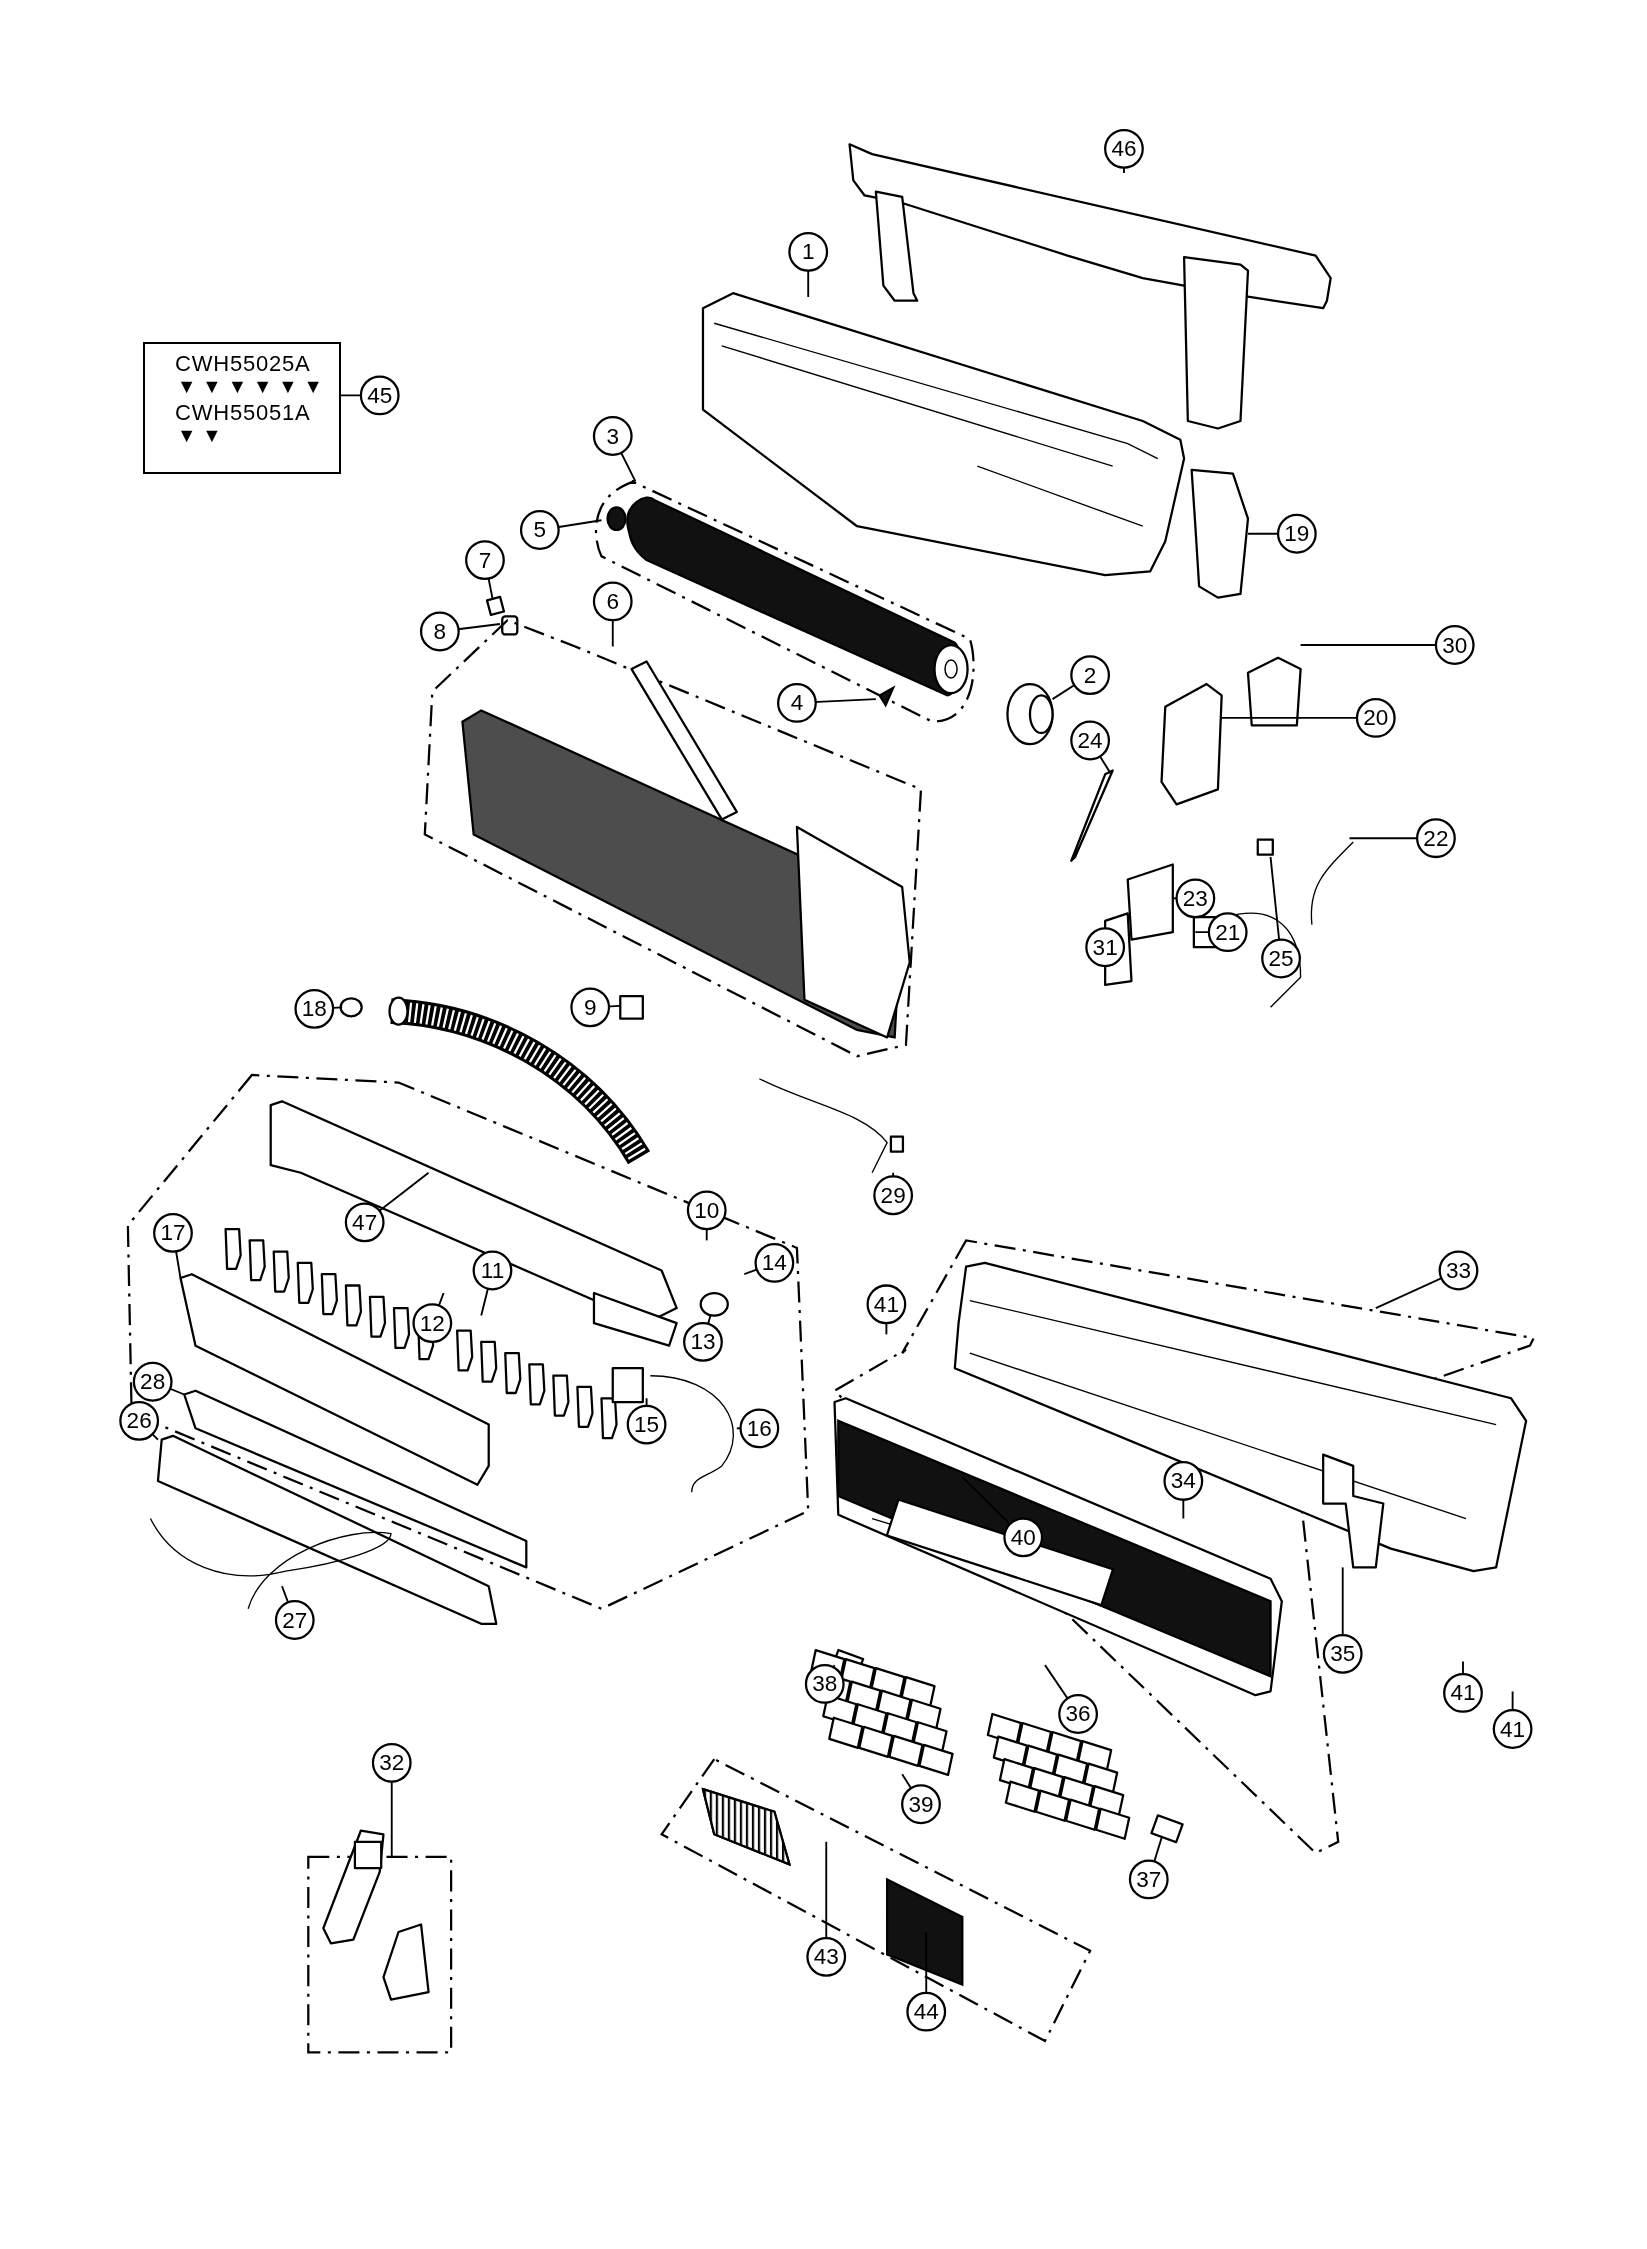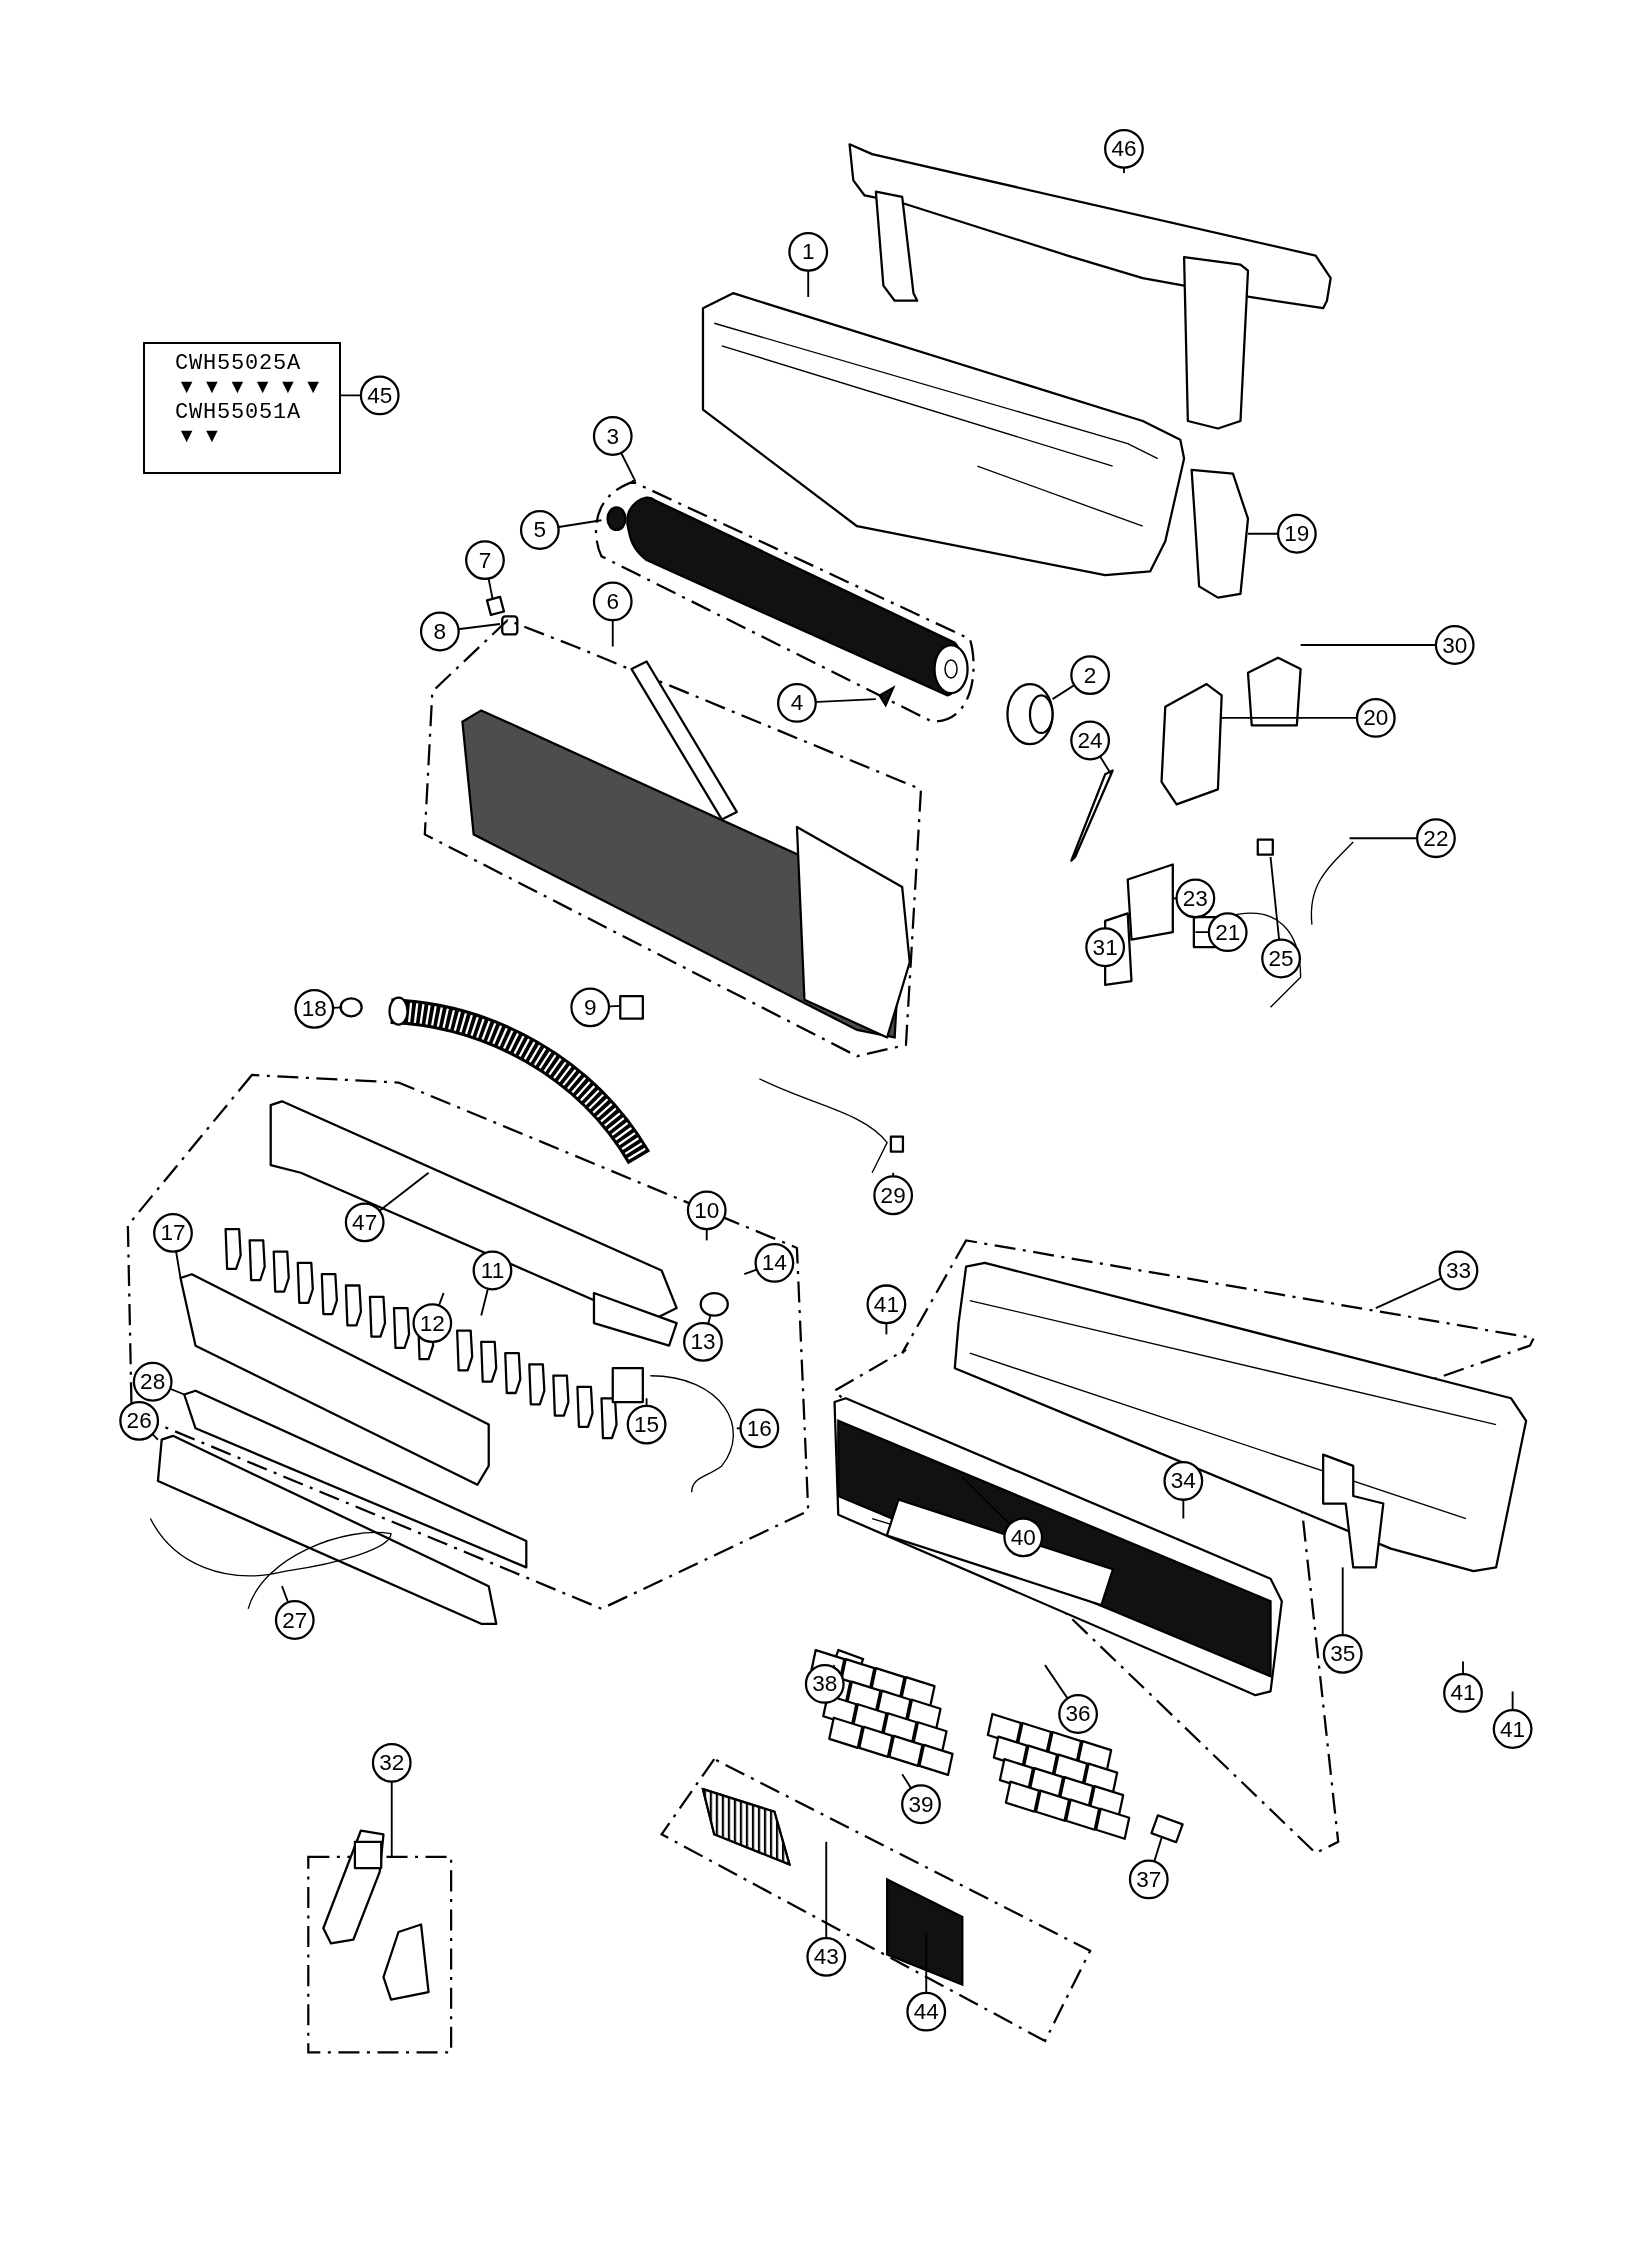--- a/index.html
+++ b/index.html
@@ -6,21 +6,21 @@
   body{width:1648px;height:2250px;position:relative;overflow:hidden;font-family:"Liberation Sans",sans-serif;}
   #diagram{position:absolute;left:0;top:0;width:1648px;height:2250px;}
   .callout circle{fill:#fff;stroke:#000;stroke-width:3;}
   .callout text{font-family:"Liberation Sans",sans-serif;font-size:30px;text-anchor:middle;dominant-baseline:central;fill:#000;}
   .leader{stroke:#000;stroke-width:2.5;fill:none;}
   .part{stroke:#000;stroke-width:3;fill:#fff;stroke-linejoin:round;}
   .partdark{stroke:#000;stroke-width:3;fill:#111;}
   .dash{stroke:#000;stroke-width:3;fill:none;stroke-dasharray:28 10 4 10;}
   .thin{stroke:#000;stroke-width:1.8;fill:none;}
   #screw-box{position:absolute;left:143px;top:342px;width:194px;height:128px;border:2.3px solid #000;background:#fff;}
-  #screw-box .code{font-size:22px;letter-spacing:0.8px;margin-left:30px;line-height:24px;font-family:Liberation Mono, monospace;}
+  #screw-box .code{font-size:22px;letter-spacing:0.8px;margin-left:30px;line-height:24px;}
   #screw-box .screws{margin-left:32px;font-size:19.5px;line-height:21px;letter-spacing:6px;}
 </style>
 </head>
 <body>
 
 <svg id="diagram" viewBox="0 0 2192 2993" xmlns="http://www.w3.org/2000/svg">
 
   <g>
     <path class="part" d="M1130 192 L1160 205 L1750 340 L1770 370 L1765 400 L1760 410 L1630 390 L1520 370 L1420 340 L1200 270 L1150 260 L1135 240 Z"></path>
     <path class="part" d="M1165 255 L1200 262 L1215 390 L1220 400 L1190 400 L1175 380 Z"></path>

